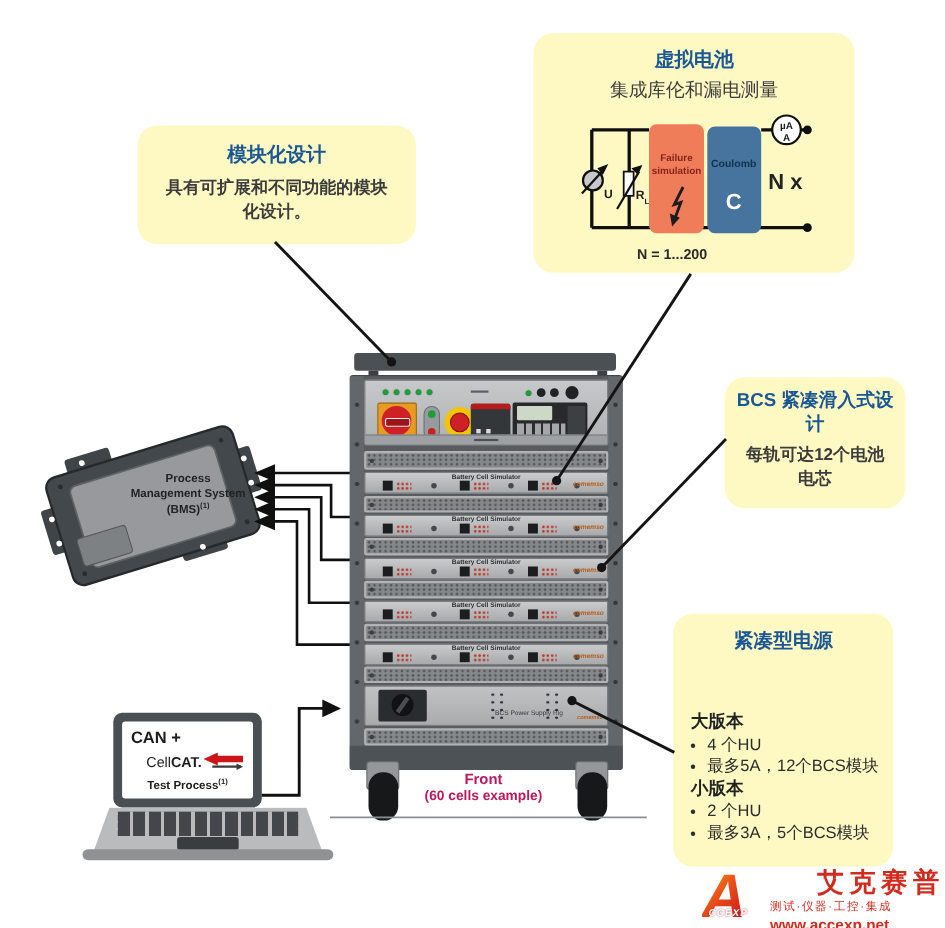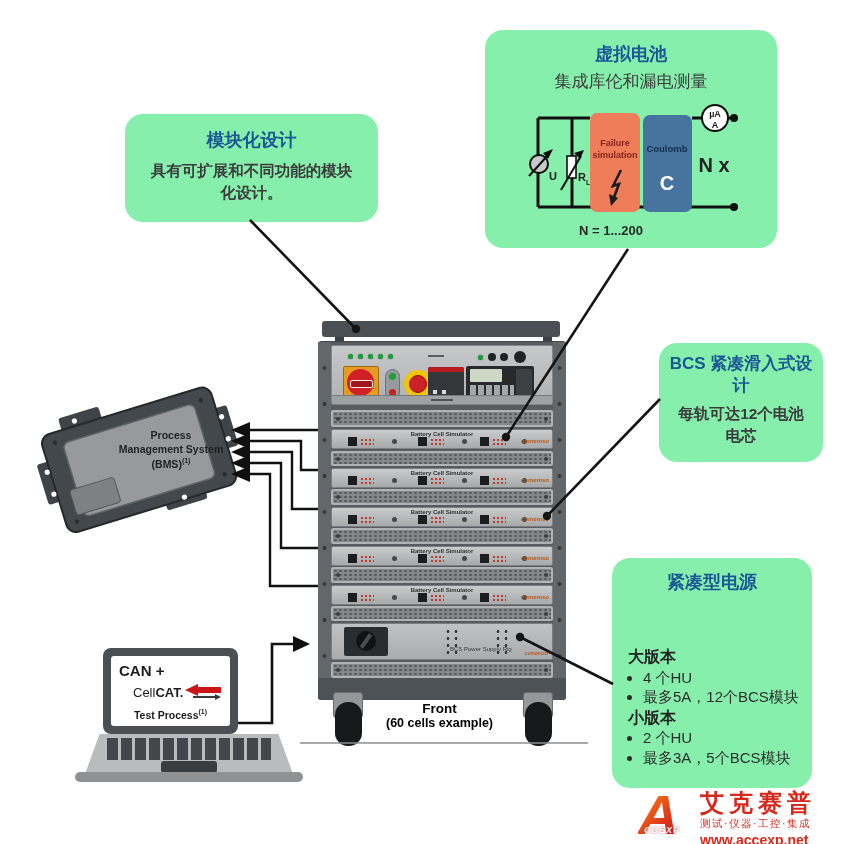--- a/index.html
+++ b/index.html
@@ -1,21 +1,21 @@
 <!DOCTYPE html>
 <html><head>
 <meta charset="utf-8">
 <style>
   html,body{margin:0;padding:0;background:#fff;}
   .canvas{position:relative;width:859px;height:844px;background:#fff;overflow:hidden;
           font-family:"Liberation Sans","DejaVu Sans",sans-serif;}
   .abs{position:absolute;}
 
   
-  .callout{position:absolute;background:#86efac;border-radius:18px;}
+  .callout{position:absolute;background:#fef9c3;border-radius:18px;}
   .c-title{font-weight:bold;color:#1a5795;text-align:center;}
   .c-body{color:#3c3c3c;text-align:center;font-weight:bold;}
 
   .modular{left:125px;top:114px;width:253px;height:108px;}
   .modular .c-title{font-size:18px;margin-top:14px;}
   .modular .c-body{font-size:15.5px;line-height:1.45;width:212px;margin:8px auto 0;}
 
   .virtual{left:485px;top:30px;width:292px;height:218px;}
   .virtual .c-title{font-size:18px;margin-top:12px;}
   .virtual .c-sub{font-size:17px;color:#3c3c3c;text-align:center;margin-top:4px;}
@@ -119,33 +119,33 @@
             background-size:8px 7px;}
   .pl1{left:112px;} .pl2{left:162px;}
   .psu-label{position:absolute;left:118px;top:22px;font-size:6px;color:#35383a;}
   .psu-brand{position:absolute;right:4px;bottom:3px;font-size:5px;font-style:italic;font-weight:bold;color:#b85c1a;}
 
   .bottom-band{left:318px;top:678px;width:248px;height:22px;background:#4d5256;border-radius:0 0 3px 3px;}
   .caster{top:692px;width:34px;height:52px;}
   .cast-l{left:332px;} .cast-r{left:522px;}
   .fork{position:absolute;left:1px;top:0;width:30px;height:26px;background:#95979a;border:1px solid #6a6d70;border-radius:3px;box-sizing:border-box;}
   .wheel{position:absolute;left:3px;top:10px;width:27px;height:44px;background:#17181a;border-radius:13px;}
-  .front-label{left:352px;top:701px;width:175px;text-align:center;color:#000000;}
+  .front-label{left:352px;top:701px;width:175px;text-align:center;color:#be185d;}
   .front-label .f1{font-size:13.5px;font-weight:bold;}
   .front-label .f2{font-size:12.5px;font-weight:bold;}
 
   
   .footer{left:638px;top:791px;width:221px;height:53px;}
   .logo-a{position:absolute;left:0;top:-4px;font-size:56px;line-height:56px;font-weight:bold;font-style:italic;
           background:linear-gradient(135deg,#f59a1e 10%,#e94e17 45%,#cf1d1d 85%);
           -webkit-background-clip:text;background-clip:text;color:transparent;}
   .logo-letters{position:absolute;left:6px;top:34px;font-size:9px;font-weight:bold;font-style:italic;
                 color:#fff;letter-spacing:1px;text-shadow:0 0 2px #a33;}
   .f-col{position:absolute;left:62px;top:0;width:159px;color:#d42a1d;}
-  .f-cn{font-size:24px;font-weight:bold;letter-spacing:5px;line-height:1.0;}
+  .f-cn{font-size:24px;font-weight:bold;letter-spacing:5px;line-height:1.0;text-align:right;}
   .f-tag{font-size:10.5px;letter-spacing:1.5px;margin-top:2px;}
   .f-url{font-size:14px;font-weight:bold;margin-top:1px;}
 
   .overlay{position:absolute;left:0;top:0;width:859px;height:844px;pointer-events:none;z-index:60;}
 </style>
 </head>
 <body>
 
 <div class="canvas">
 

